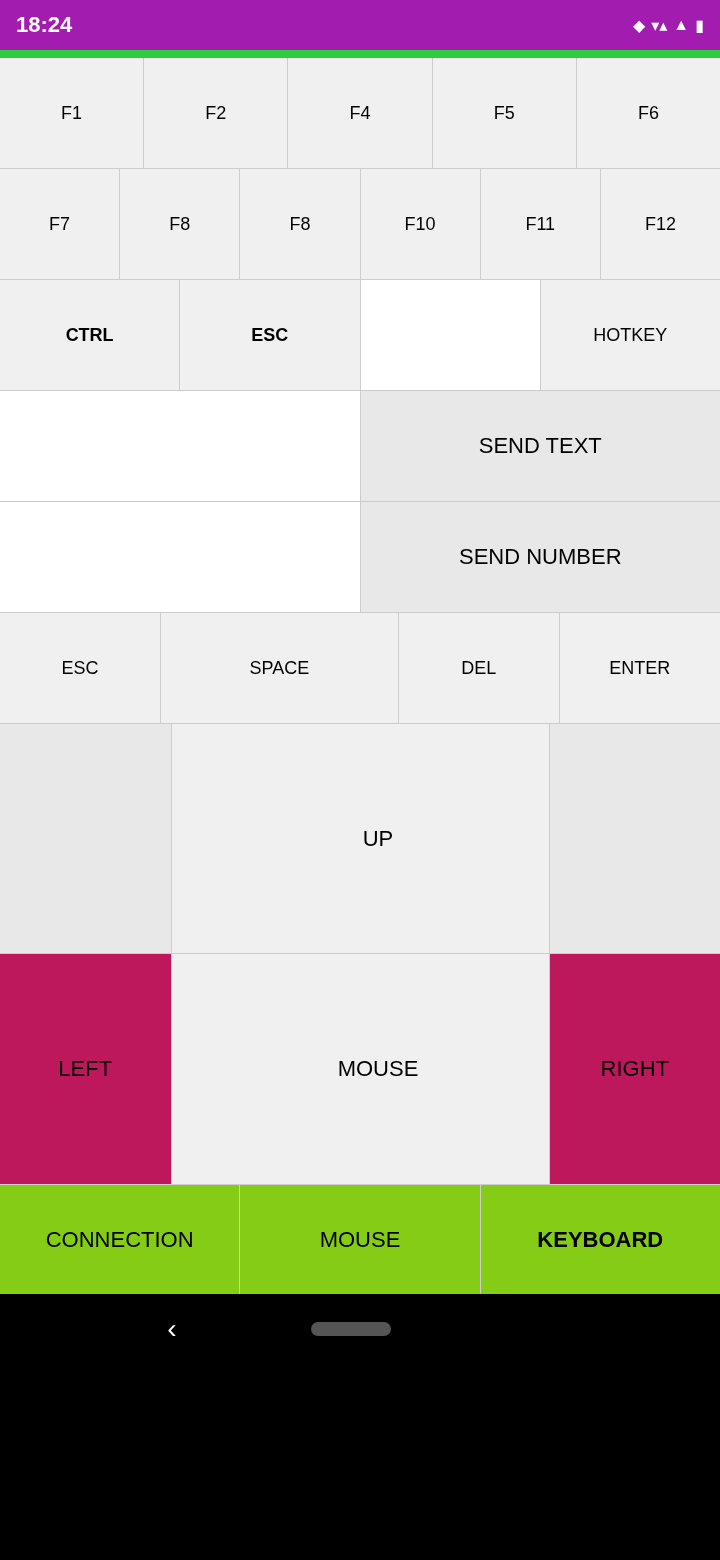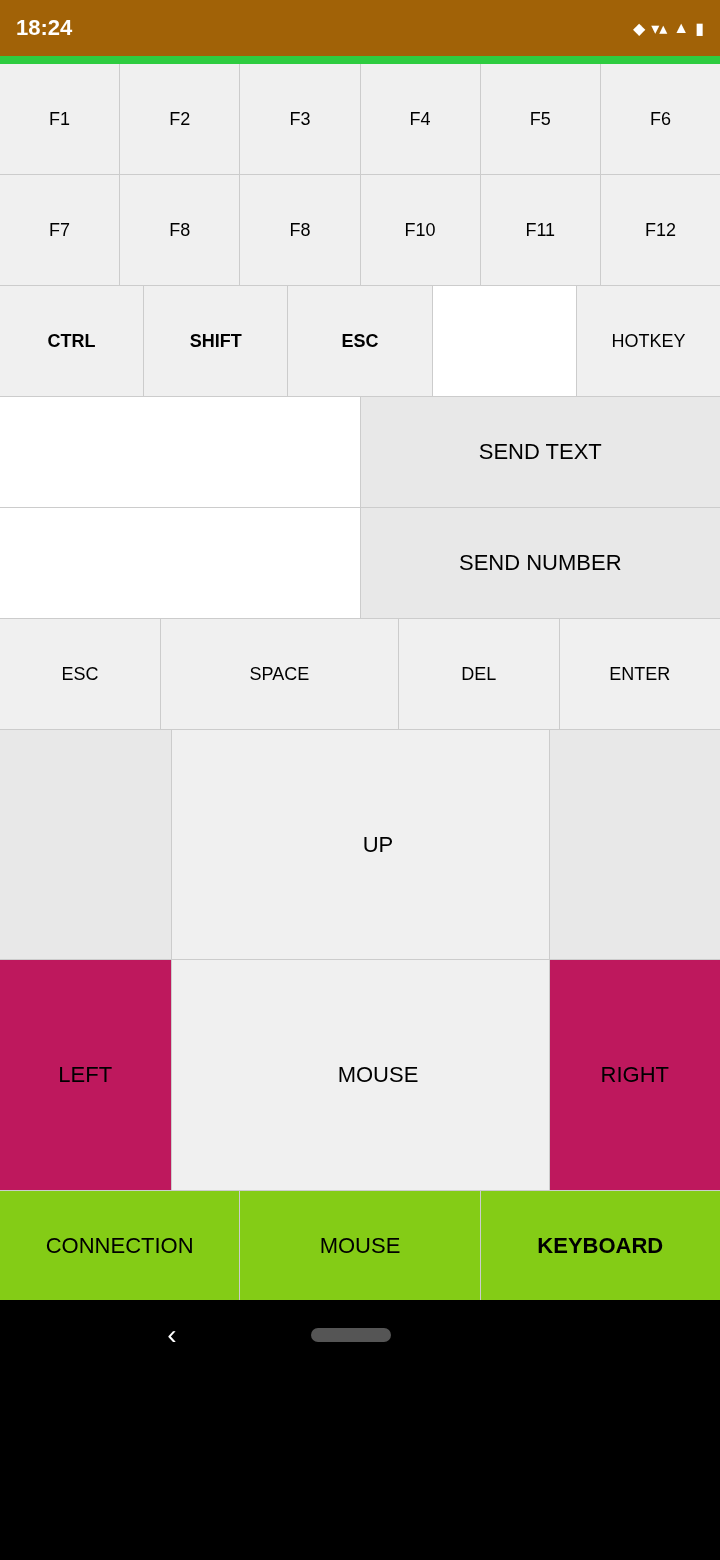--- a/index.html
+++ b/index.html
@@ -7,22 +7,22 @@
     body {
       width: 720px;
       min-height: 1560px;
       background: #000;
       font-family: sans-serif;
       overflow-x: hidden;
     }
 
     
     .status-bar {
-      background: #a16207;
-      height: 56px;
+      background: #a21caf;
+      height: 50px;
       display: flex;
       align-items: center;
       justify-content: space-between;
       padding: 0 16px;
       color: #fff;
     }
     .status-time {
       font-size: 22px;
       font-weight: bold;
     }
@@ -217,38 +217,36 @@
   </div>
 </div>
 
 <div class="green-bar"></div>
 
 <div class="keyboard-area">
 
   <div class="key-row">
     <div class="key">F1</div>
     <div class="key">F2</div>
-    <div class="key">F3</div>
     <div class="key">F4</div>
     <div class="key">F5</div>
     <div class="key">F6</div>
   </div>
 
   <div class="key-row">
     <div class="key">F7</div>
     <div class="key">F8</div>
     <div class="key">F8</div>
     <div class="key">F10</div>
     <div class="key">F11</div>
     <div class="key">F12</div>
   </div>
 
   <div class="key-row row-3">
     <div class="key bold">CTRL</div>
-    <div class="key bold">SHIFT</div>
     <div class="key bold">ESC</div>
     <div class="key empty"></div>
     <div class="key">HOTKEY</div>
   </div>
 
   <div class="key-row row-send">
     <div class="key empty" style="flex:2; border-right:1px solid #ccc;"></div>
     <div class="key send-key" style="flex:2;">SEND TEXT</div>
   </div>
 

